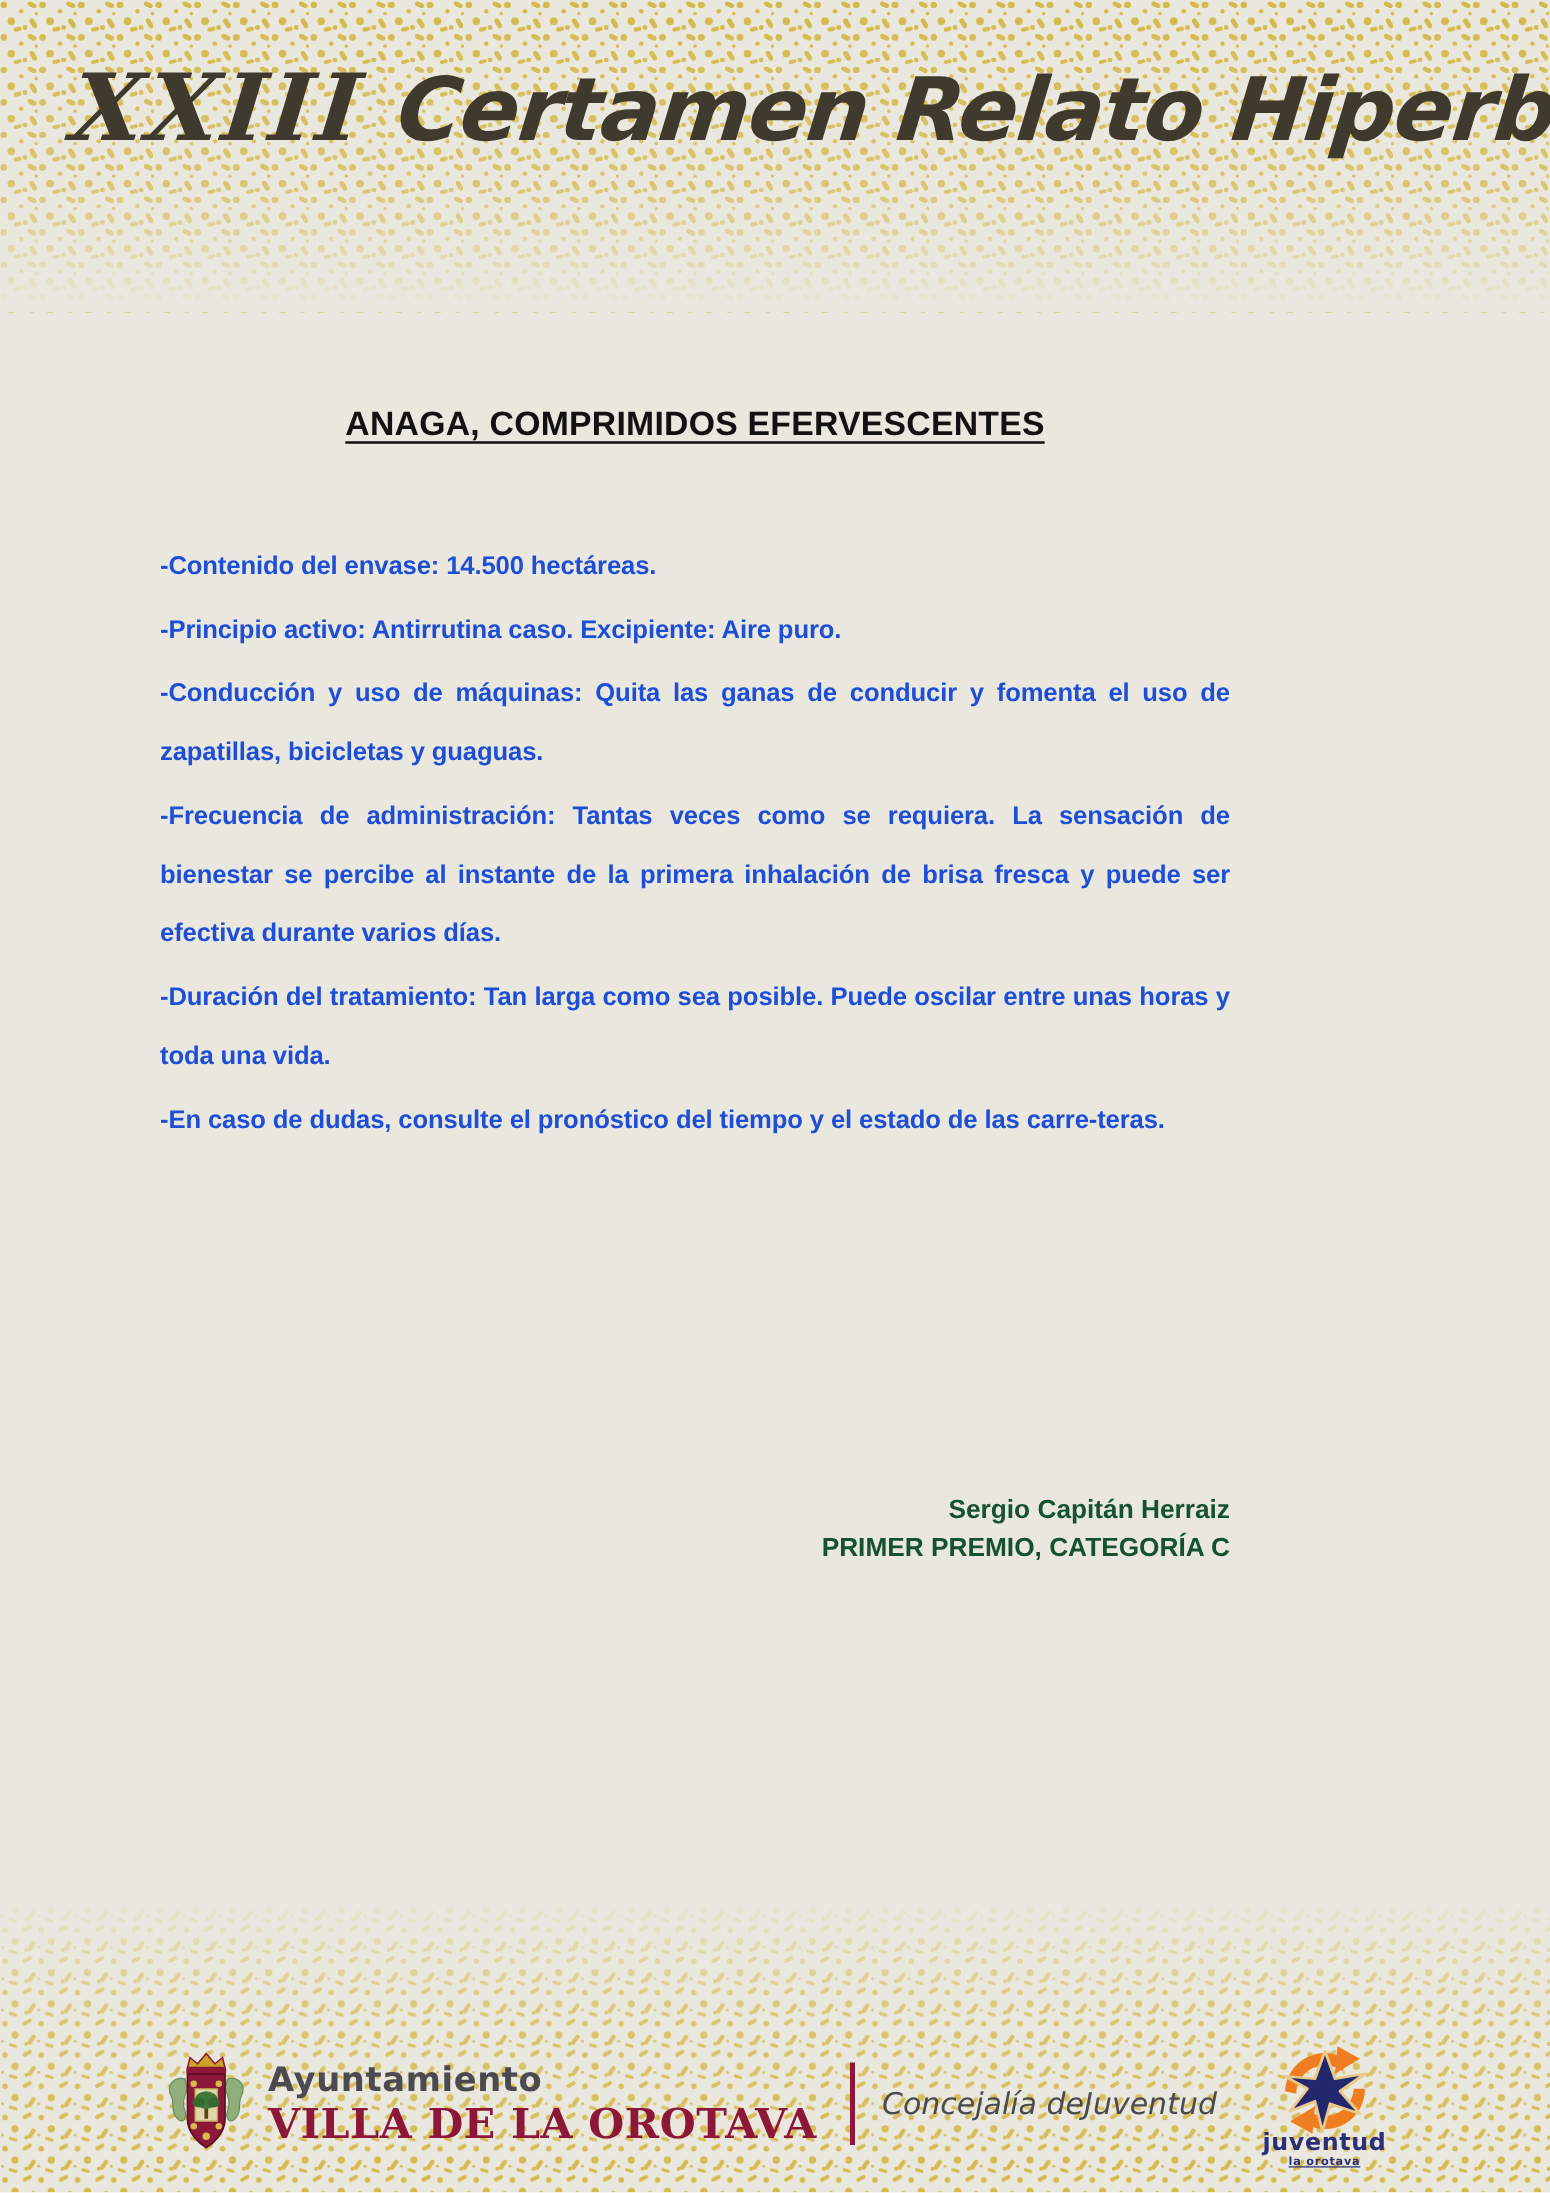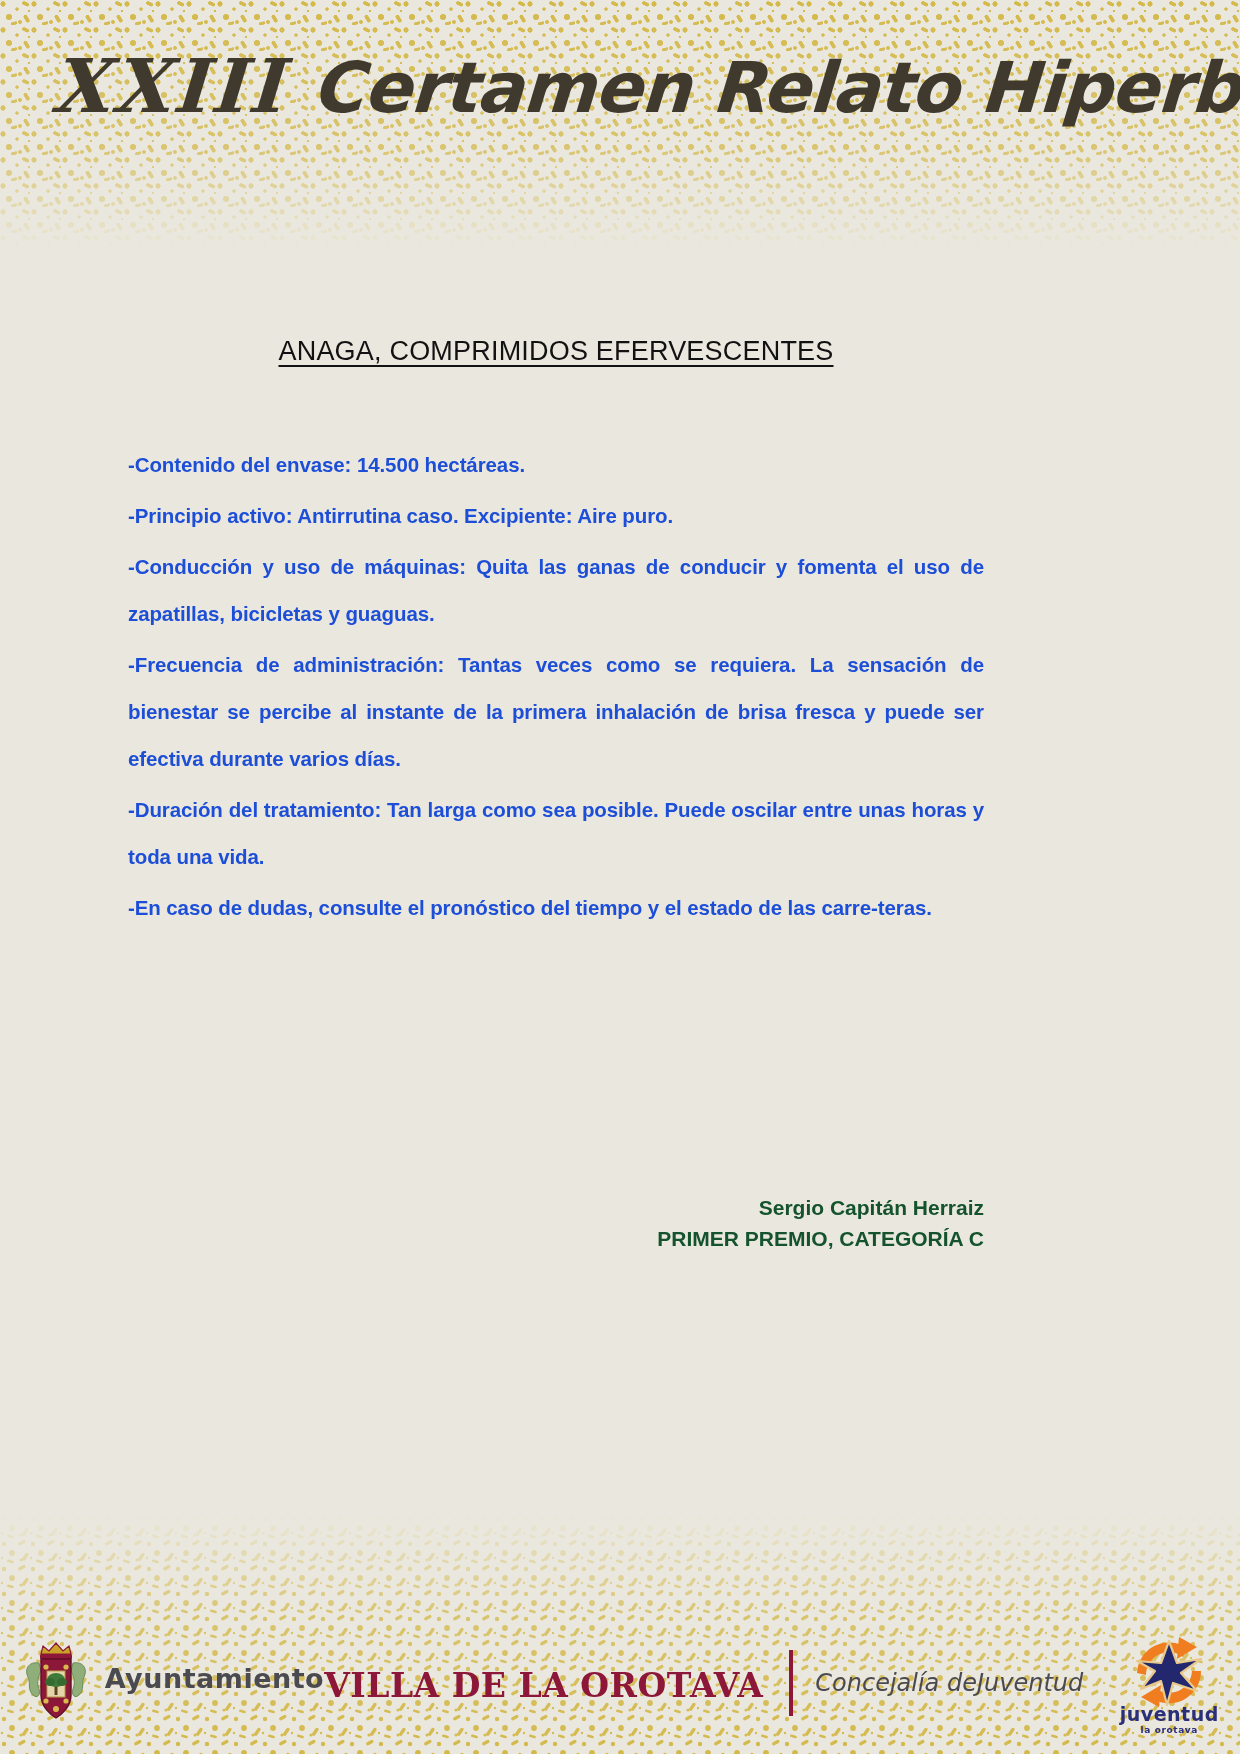--- a/index.html
+++ b/index.html
@@ -63,24 +63,24 @@
   }
 
   
   .content {
     position: absolute;
     top: 320px;
     left: 128px;
     width: 856px;
   }
   .story-title {
-    margin: 16px 0 74px 0;
+    margin: 4px 0 74px 0;
     text-align: center;
     font-family: "Liberation Sans", sans-serif;
-    font-weight: normal;
+    font-weight: bold;
     font-size: 27px;
     letter-spacing: 0.2px;
     color: #121212;
     text-decoration: underline;
     text-underline-offset: 5px;
   }
   .para {
     margin: 0 0 4px 0;
     text-align: justify;
     font-family: "Liberation Sans", sans-serif;
@@ -119,21 +119,21 @@
     align-items: center;
     justify-content: center;
     gap: 0px;
   }
   .logo-ayto {
     display: flex;
     align-items: center;
     gap: 12px;
   }
   .shield { width: 74px; height: 92px; flex: 0 0 auto; }
-  .ayto-text { display: flex; flex-direction: row; line-height: 1; }
+  .ayto-text { display: flex; flex-direction: column; line-height: 1; }
   .ayto-line1 {
     font-family: "DejaVu Sans", sans-serif;
     font-size: 27px;
     font-weight: 600;
     color: #4a4a50;
     letter-spacing: 0.5px;
   }
   .ayto-line2 {
     font-family: "DejaVu Serif", serif;
     font-size: 33px;
@@ -178,20 +178,21 @@
   .juv-sub {
     position: absolute;
     left: 0; right: 0;
     bottom: -2px;
     text-align: center;
     font-family: "DejaVu Sans", sans-serif;
     font-weight: bold;
     font-size: 9px;
     color: #2b2f7a;
     letter-spacing: 0.6px;
+    text-decoration: underline;
   }
 </style>
 </head>
 <body>
 
 <div class="page">
 
   <svg class="confetti confetti-top" viewBox="0 0 1240 250" preserveAspectRatio="none" aria-hidden="true">
     <defs>
       <radialGradient id="fadeTop" cx="50%" cy="0%" r="115%">

